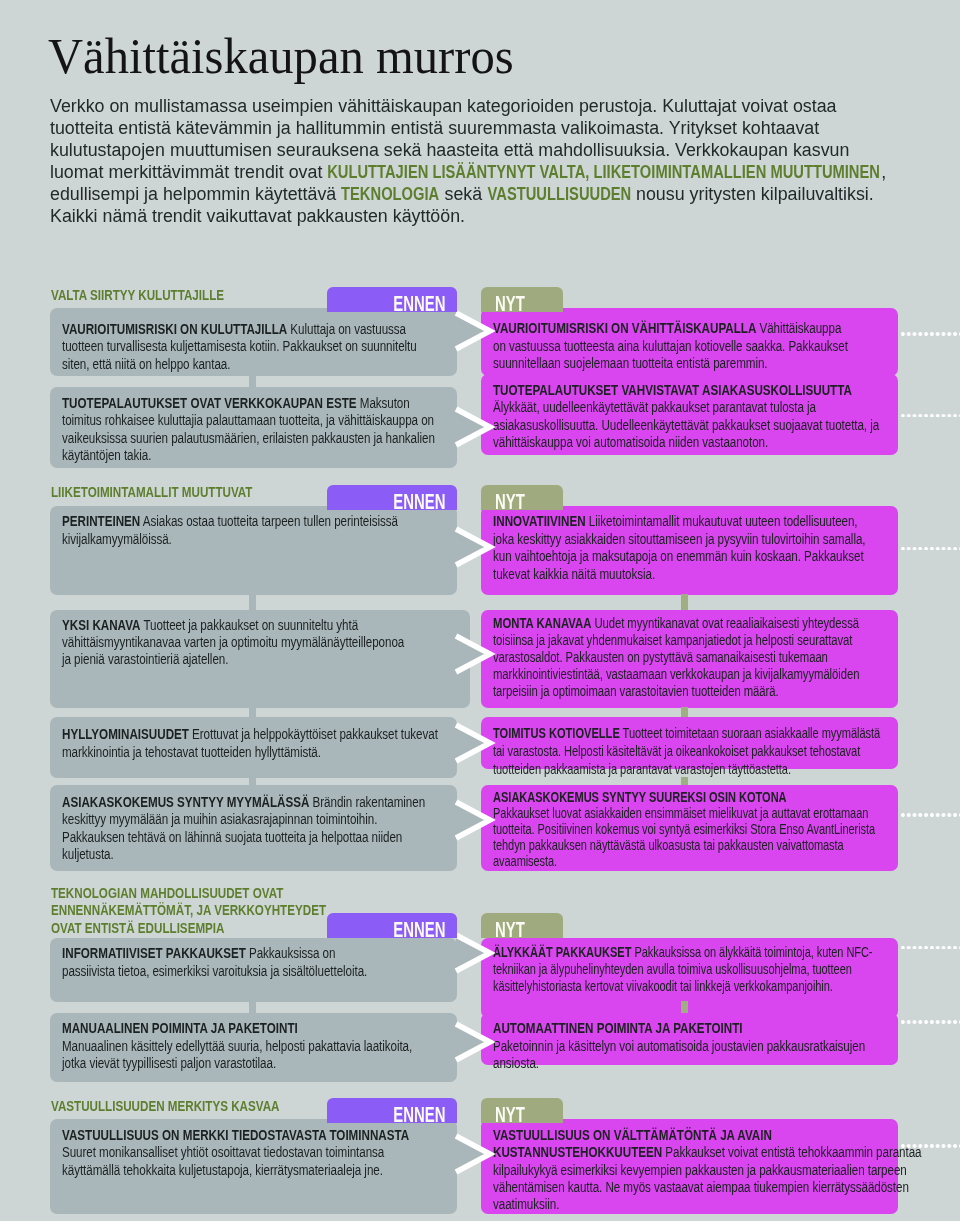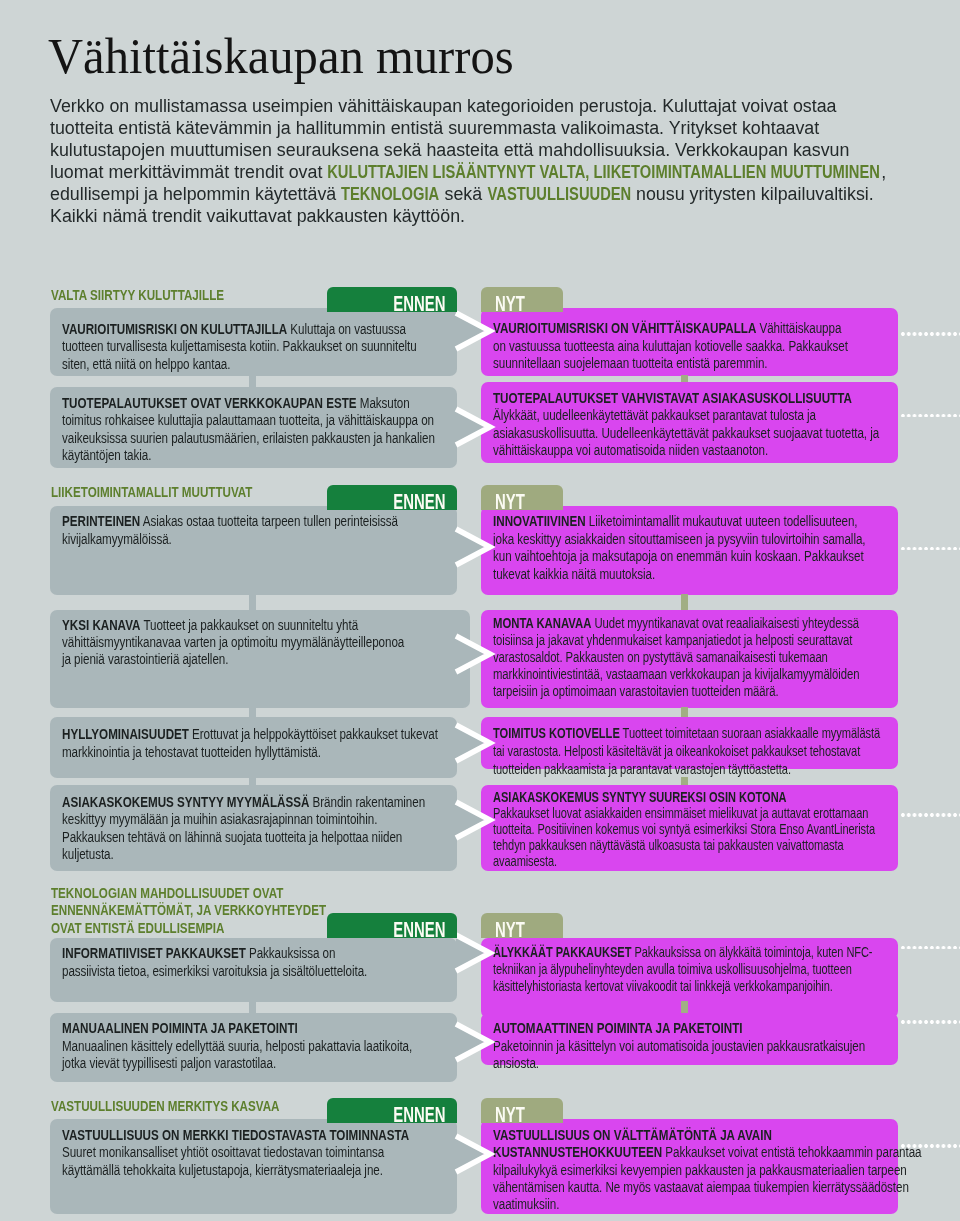--- a/index.html
+++ b/index.html
@@ -22,21 +22,21 @@
     line-height:17.3px;color:#5d7f2d;white-space:pre;
     transform-origin:0 0;}
 
   .box{position:absolute;border-radius:7px;text-decoration:underline;}
   .box.left{background:#aab7ba;}
   .box.right{background:#d946ef;}
   .tw{position:absolute;transform-origin:0 0;color:#1b2020;letter-spacing:-0.09px;}
   .tw b{font-weight:700;letter-spacing:0px;}
 
   .tab{position:absolute;height:25px;border-radius:6px 6px 0 0;}
-  .tab.left{background:#15803d;}
+  .tab.left{background:#8b5cf6;}
   .tab.right{background:#9faa7f;}
   .tab .lbl{position:absolute;top:7px;font-size:21.3px;line-height:21px;
     font-weight:700;color:#fbfbf3;white-space:nowrap;
     transform-origin:0 0;}
 
   .vline{position:absolute;}
   .dots{position:absolute;height:3px;
      background-image:repeating-linear-gradient(to right,#ffffff 0 3.2px,rgba(255,255,255,0) 3.2px 6.8px);}
   svg.arrow{position:absolute;overflow:visible;}
 </style>
@@ -59,21 +59,21 @@
       <svg class="arrow" width="42" height="52" viewBox="0 0 42 52" style="left:456px;top:305.2px;">
         <path d="M0,9 L28.5,26 L0,43 Z" fill="#aab7ba"></path>
         <path d="M0,8 L34,26 L0,44" fill="none" stroke="#ffffff" stroke-width="5.4" stroke-linejoin="miter" stroke-miterlimit="10"></path>
       </svg>
       <div class="dots" style="left:899.8px;top:332.09999999999997px;width:60.200000000000045px;height:3.6px;background-image:radial-gradient(circle at 2.9px 50%, #ffffff 0 1.4500000000000002px, rgba(255,255,255,0) 2.15px);background-size:5.8px 3.6px;background-repeat:repeat-x;"></div>
       <div class="vline" style="left:248.5px;top:375px;height:12.5px;width:7.4px;background:#aab7ba;"></div>
       <div class="vline" style="left:681px;top:375px;height:12.5px;width:7.4px;background:#a1ae84;"></div>
       <div class="box left" style="left:50px;top:386.5px;width:407px;height:81px;">
         <div class="tw" style="left:12px;top:7.31px;white-space:nowrap;font-size:15.1px;line-height:17.4px;transform:scaleX(0.771);"><b>TUOTEPALAUTUKSET OVAT VERKKOKAUPAN ESTE</b><span> Maksuton</span><br><span>toimitus rohkaisee kuluttajia palauttamaan tuotteita, ja vähittäiskauppa on</span><br><span>vaikeuksissa suurien palautusmäärien, erilaisten pakkausten ja hankalien</span><br><span>käytäntöjen takia.</span></div>
       </div>
-      <div class="box right" style="left:481px;top:382px;width:417px;height:81px;">
+      <div class="box right" style="left:481px;top:374px;width:417px;height:81px;">
         <div class="tw" style="left:12px;top:7.01px;white-space:nowrap;font-size:15.1px;line-height:17.4px;transform:scaleX(0.771);"><b>TUOTEPALAUTUKSET VAHVISTAVAT ASIAKASUSKOLLISUUTTA</b><br><span>Älykkäät, uudelleenkäytettävät pakkaukset parantavat tulosta ja</span><br><span>asiakasuskollisuutta. Uudelleenkäytettävät pakkaukset suojaavat tuotetta, ja</span><br><span>vähittäiskauppa voi automatisoida niiden vastaanoton.</span></div>
       </div>
       <svg class="arrow" width="42" height="52" viewBox="0 0 42 52" style="left:456px;top:401.3px;">
         <path d="M0,9 L28.5,26 L0,43 Z" fill="#aab7ba"></path>
         <path d="M0,8 L34,26 L0,44" fill="none" stroke="#ffffff" stroke-width="5.4" stroke-linejoin="miter" stroke-miterlimit="10"></path>
       </svg>
       <div class="dots" style="left:899.8px;top:413.8px;width:60.200000000000045px;height:3.6px;background-image:radial-gradient(circle at 2.9px 50%, #ffffff 0 1.4500000000000002px, rgba(255,255,255,0) 2.15px);background-size:5.8px 3.6px;background-repeat:repeat-x;"></div>
       <div class="sec-head" style="left:51px;top:483px;width:778.2101167315175px;transform:scaleX(0.771);">LIIKETOIMINTAMALLIT MUUTTUVAT</div>
       <div class="box left" style="left:50px;top:506px;width:407px;height:89.3px;">
         <div class="tw" style="left:12px;top:6.08px;white-space:nowrap;font-size:15.1px;line-height:17.45px;transform:scaleX(0.771);"><b>PERINTEINEN</b><span> Asiakas ostaa tuotteita tarpeen tullen perinteisissä</span><br><span>kivijalkamyymälöissä.</span></div>

